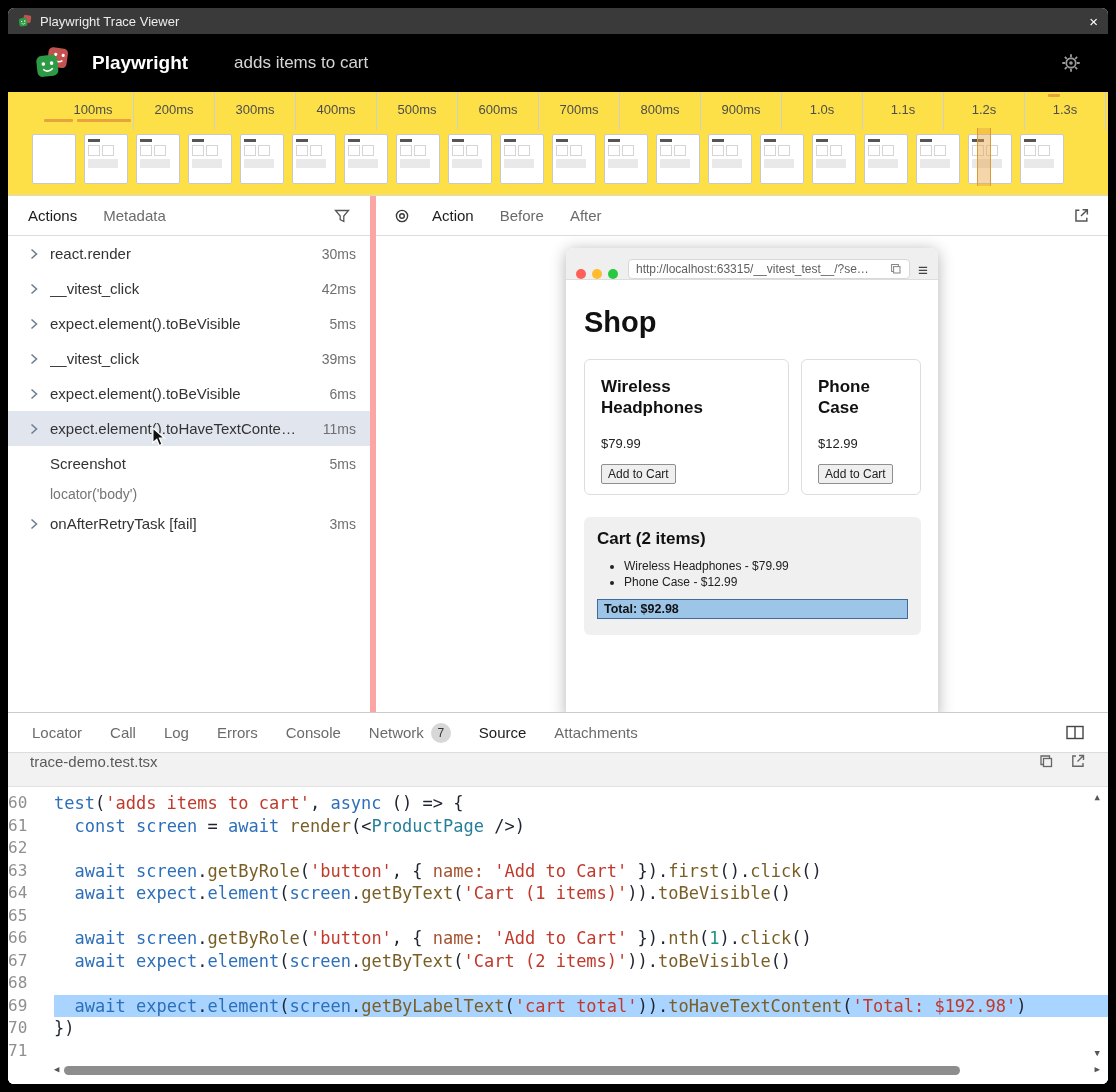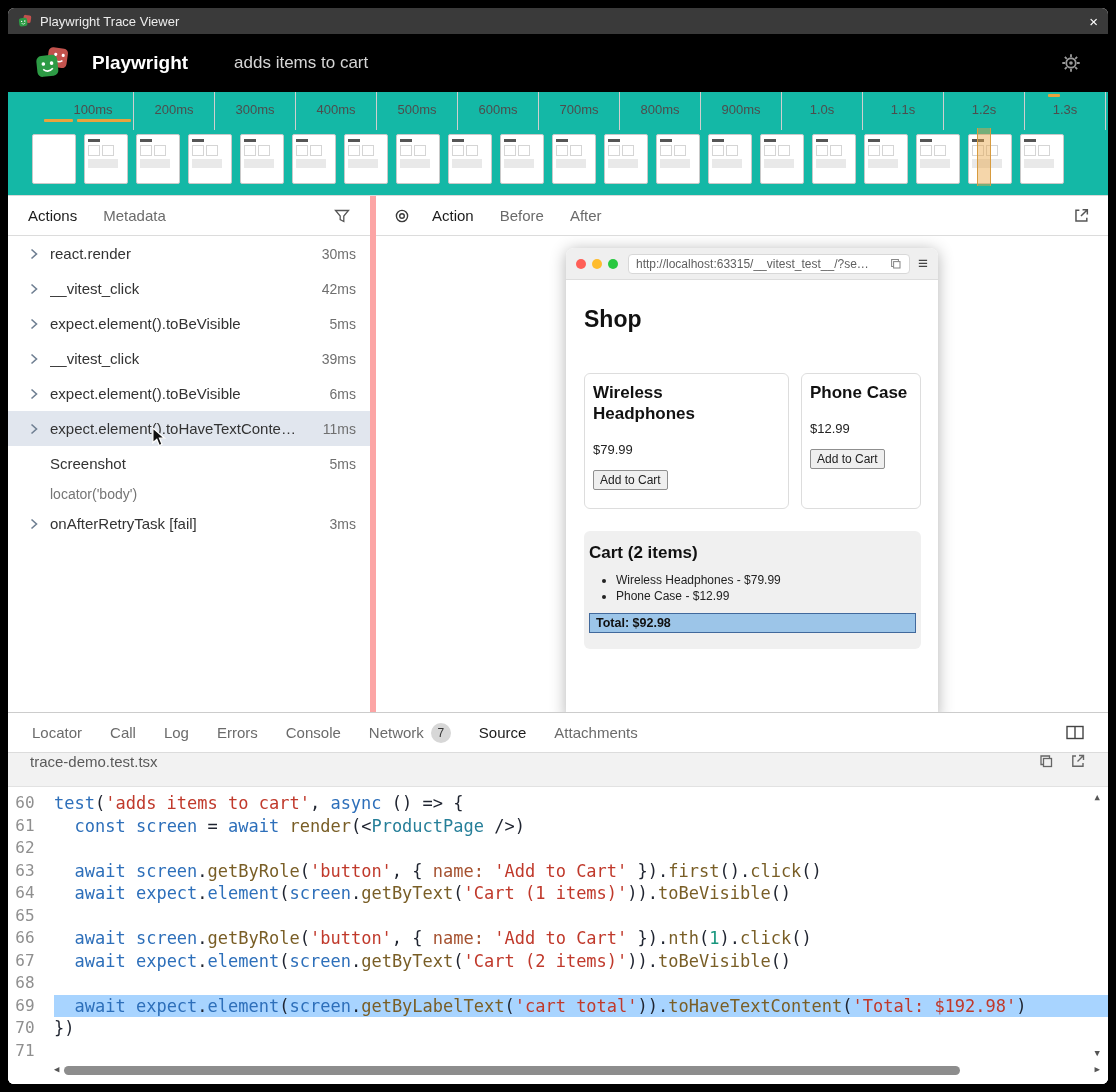--- a/index.html
+++ b/index.html
@@ -8,21 +8,21 @@
 
 .titlebar{height:26px;background:#3a3a3a;display:flex;align-items:center;padding:0 10px;flex:0 0 auto}
 .tb-title{color:#ececec;font-size:13px;margin-left:8px}
 .tb-close{margin-left:auto;color:#fff;font-size:15px;line-height:1}
 
 .header{height:58px;background:#000;display:flex;align-items:center;padding:0 26px;flex:0 0 auto}
 .app-name{color:#fff;font-size:19px;font-weight:bold;margin-left:22px}
 .test-title{color:#d6d6d6;font-size:17px;margin-left:46px}
 .gear{margin-left:auto;display:flex}
 
-.timeline{height:104px;position:relative;border-bottom:1px solid #d9d9d9;flex:0 0 auto;background:#14b8a6}
+.timeline{height:104px;position:relative;border-bottom:1px solid #d9d9d9;flex:0 0 auto;background:#fde047}
 .ticks{position:absolute;left:45px;top:0;display:flex}
 .tick{width:81px;height:38px;border-right:1px solid #cfcfcf;text-align:center;padding-top:10px;font-size:13px;color:#4d4d4d}
 .marker{position:absolute;background:var(--timeline_marker,#e8a33d);height:3px;border-radius:1px}
 .mk1{left:36px;top:27px;width:29px}
 .mk2{left:69px;top:27px;width:54px}
 .mk3{left:1040px;top:2px;width:12px}
 .band{position:absolute;left:969px;top:36px;width:14px;height:58px;background:rgba(233,164,66,.45);border-left:1px solid #d79b3e;border-right:1px solid #d79b3e;z-index:3}
 .strip{position:absolute;left:24px;top:42px;display:flex;gap:8px}
 .thumb{width:44px;height:50px;border:1px solid #c9c9c9;border-radius:2px;background:#fff;padding:4px 3px;display:flex;flex-direction:column;gap:3px;flex:0 0 auto}
 .thumb .m1{width:12px;height:3px;background:#555}
@@ -44,52 +44,52 @@
 .alabel{font-size:15px;color:#333;white-space:nowrap;overflow:hidden}
 .adur{margin-left:auto;font-size:14px;color:#6f6f6f;padding-left:8px;flex:0 0 auto}
 .asub{height:25px;display:flex;align-items:center;padding-left:42px;font-size:14px;color:#757575}
 
 .right{flex:1;display:flex;flex-direction:column}
 .right .tabbar{padding:0 18px;gap:22px}
 .snaptabs{display:flex;gap:26px}
 .extlink{margin-left:auto;display:flex}
 .snap-content{position:relative;height:476px;background:#fff;overflow:hidden}
 .browser{position:absolute;left:190px;top:12px;width:372px;height:470px;background:#fff;border-radius:8px 8px 0 0;box-shadow:0 2px 16px rgba(0,0,0,.3);overflow:hidden}
-.chrome{height:32px;background:#efefef;border-bottom:1px solid #ddd;display:flex;align-items:center;padding:0 10px}
+.chrome{height:32px;background:#efefef;border-bottom:1px solid #ddd;display:flex;align-items:flex-end;padding:0 10px}
 .dot{width:10px;height:10px;border-radius:50%;margin-right:6px;flex:0 0 auto}
 .d-red{background:#ff5f57}.d-yel{background:#febc2e}.d-grn{background:#28c840}
 .addr{flex:1;height:20px;background:#fff;border:1px solid #d8d8d8;border-radius:4px;margin:0 8px 0 4px;display:flex;align-items:center;padding:0 7px;font-size:12px;color:#5f5f5f;overflow:hidden}
 .addr .url{flex:1;white-space:nowrap;overflow:hidden;text-overflow:ellipsis}
 .burger{font-size:17px;color:#444;line-height:1}
 .page{padding:16px 17px 0 18px}
-.shop-h{font-size:23px;font-weight:bold;margin:10px 0 40px;color:#111}
+.shop-h{font-size:29px;font-weight:bold;margin:10px 0 20px;color:#111}
 .products{display:flex;gap:12px}
-.card{border:1px solid #ddd;border-radius:6px;padding:8px;height:136px;background:#fff}
+.card{border:1px solid #ddd;border-radius:6px;padding:16px;height:136px;background:#fff}
 .card:nth-child(1){width:205px}
 .card:nth-child(2){width:120px}
 .pname{font-size:17px;font-weight:bold;line-height:21px;color:#111;max-width:120px}
 .pprice{font-size:13px;margin-top:18px;color:#222}
 .pbtn{margin-top:13px;font-size:12px;background:#efefef;border:1px solid #8f8f8f;border-radius:2px;padding:2px 6px;color:#222;display:inline-block}
-.cart{margin-top:22px;background:#f0f0f0;border-radius:6px;padding:12px 5px 16px;width:337px}
+.cart{margin-top:22px;background:#f0f0f0;border-radius:6px;padding:12px 13px 16px;width:337px}
 .cart-h{font-size:17px;font-weight:bold;color:#111}
 .cart ul{margin:10px 0 0 0;padding-left:27px;font-size:12px;color:#222}
 .cart li{margin:2px 0}
 .total{margin-top:10px;background:var(--target_highlight,#9cc5e8);border:1px solid #41699c;padding:2px 6px;font-size:12.5px;font-weight:bold;color:#111}
 
 .bottom{height:372px;border-top:1px solid #ccc;display:flex;flex-direction:column;background:#fff}
 .bottom .tabbar{padding:0 24px;gap:16px}
 .btabs{display:flex;gap:28px;align-items:center}
 .badge{display:inline-flex;align-items:center;justify-content:center;width:20px;height:20px;border-radius:50%;background:#d7d7d7;color:#333;font-size:12px;margin-left:7px;font-weight:normal}
 .cols{margin-left:auto;display:flex}
 .filebar{height:34px;background:#f2f2f2;border-bottom:1px solid #e2e2e2;display:flex;align-items:flex-start;padding:0 22px;flex:0 0 auto}
 .fname{font-size:15px;color:#5a5a5a}
 .ficons{margin-left:auto;display:flex;gap:16px;align-items:center}
 .code{flex:1;position:relative;padding-top:5px;font-family:"DejaVu Sans Mono",monospace;overflow:hidden;background:#fff}
 .cline{display:flex;height:22.5px}
-.gut{width:46px;flex:0 0 auto;text-align:center;padding-right:12px;font-size:16px;color:#8f8f8f;line-height:22.5px}
+.gut{width:46px;flex:0 0 auto;text-align:left;padding-right:12px;font-size:16px;color:#8f8f8f;line-height:22.5px}
 .ctext{flex:1;font-size:17px;white-space:pre;line-height:22.5px;color:#1f2430}
 .cline.hl .ctext{background:var(--highlight_line,#a8d4ff)}
 .t-k{color:#2d6fba}.t-v{color:#2d6fba}.t-f{color:#795e26}.t-s{color:#c0392b}
 .t-a{color:#a5512f}.t-n{color:#17967d}.t-c{color:#267f99}.t-p{color:#1f2430}
 .hthumb{position:absolute;left:56px;bottom:9px;width:896px;height:9px;background:#8d8d8d;border-radius:5px}
 .sarrow{position:absolute;color:#555;font-size:9px;line-height:1}
 .sa-l{left:46px;bottom:10px}
 .sa-r{right:8px;bottom:10px}
 .sa-u{right:8px;top:6px}
 .sa-d{right:8px;bottom:26px}

